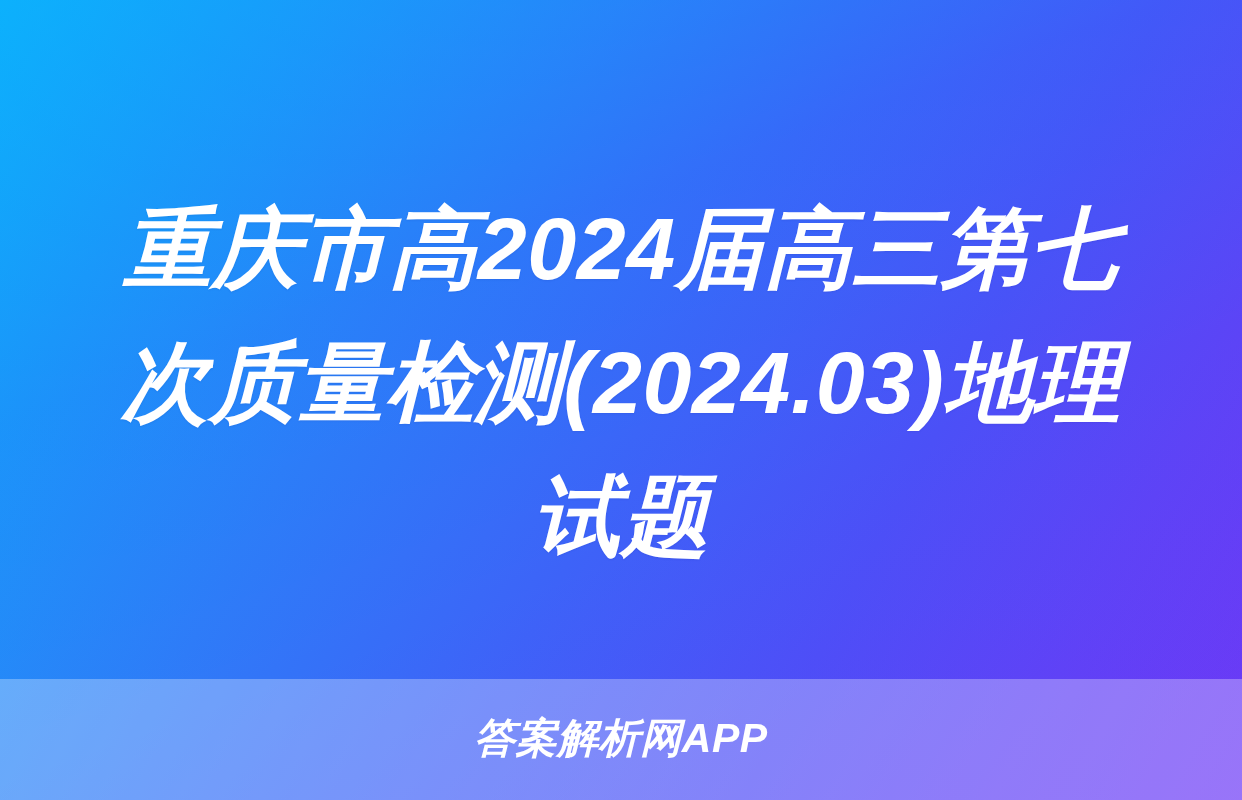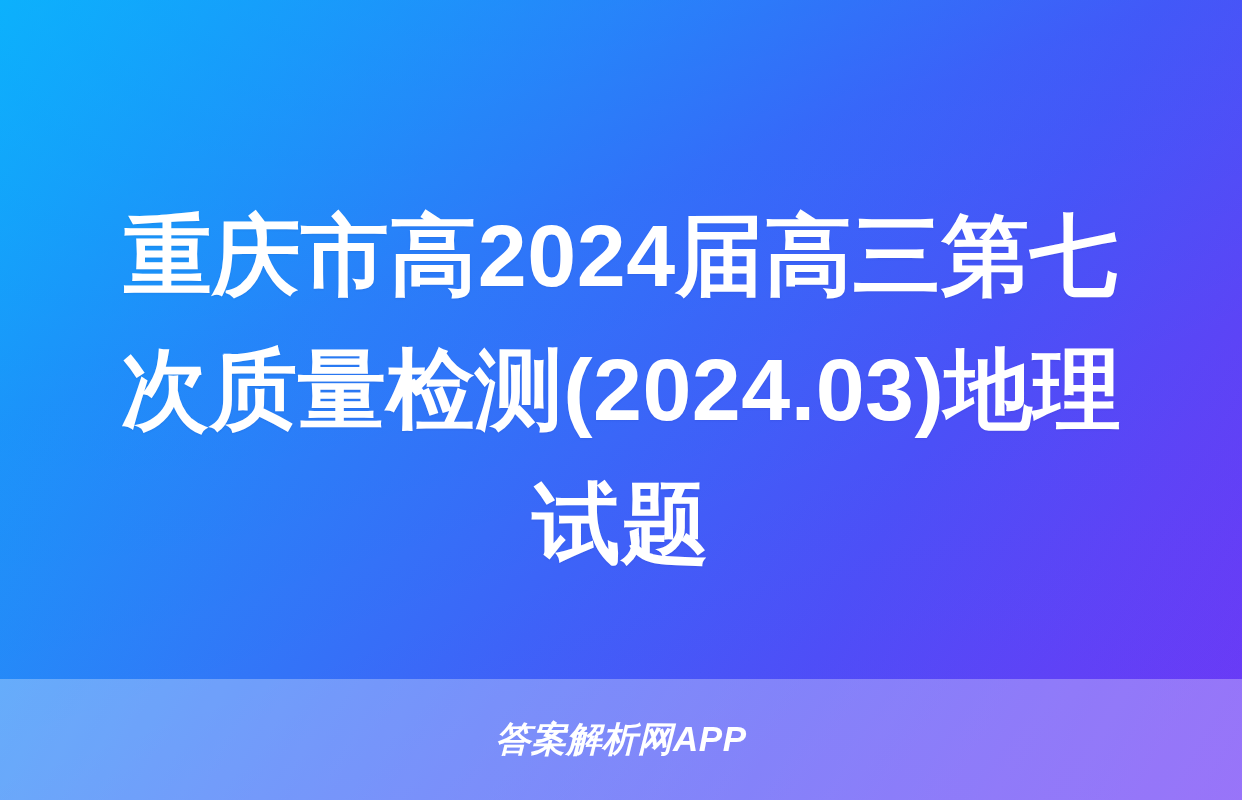--- a/index.html
+++ b/index.html
@@ -48,25 +48,26 @@
     position: absolute;
     left: 0;
     right: 0;
     top: 178px;
     padding: 0 78px;
     box-sizing: border-box;
     text-align: center;
   }
 
   .exam-title {
-    margin: 11px;
+    margin: 4px;
     color: #ffffff;
     font-size: 88px;
     line-height: 1.52;
     font-weight: 700;
+    font-style: italic;
     letter-spacing: 0.5px;
     word-break: break-all;
     text-shadow: 0 1px 2px rgba(20,40,140,0.10);
   }
 
   
   .footer-band {
     position: absolute;
     left: 0;
     right: 0;
@@ -74,21 +75,21 @@
     height: 121px;
     background: rgba(255,255,255,0.30);
     display: flex;
     align-items: center;
     justify-content: center;
   }
 
   .watermark {
     margin: 9px;
     color: #ffffff;
-    font-size: 35px;
+    font-size: 41px;
     font-weight: 700;
     font-style: italic;
     letter-spacing: 0.5px;
     line-height: 1;
     white-space: nowrap;
     position: relative;
     top: -1px;
   }
 </style>
 </head>

